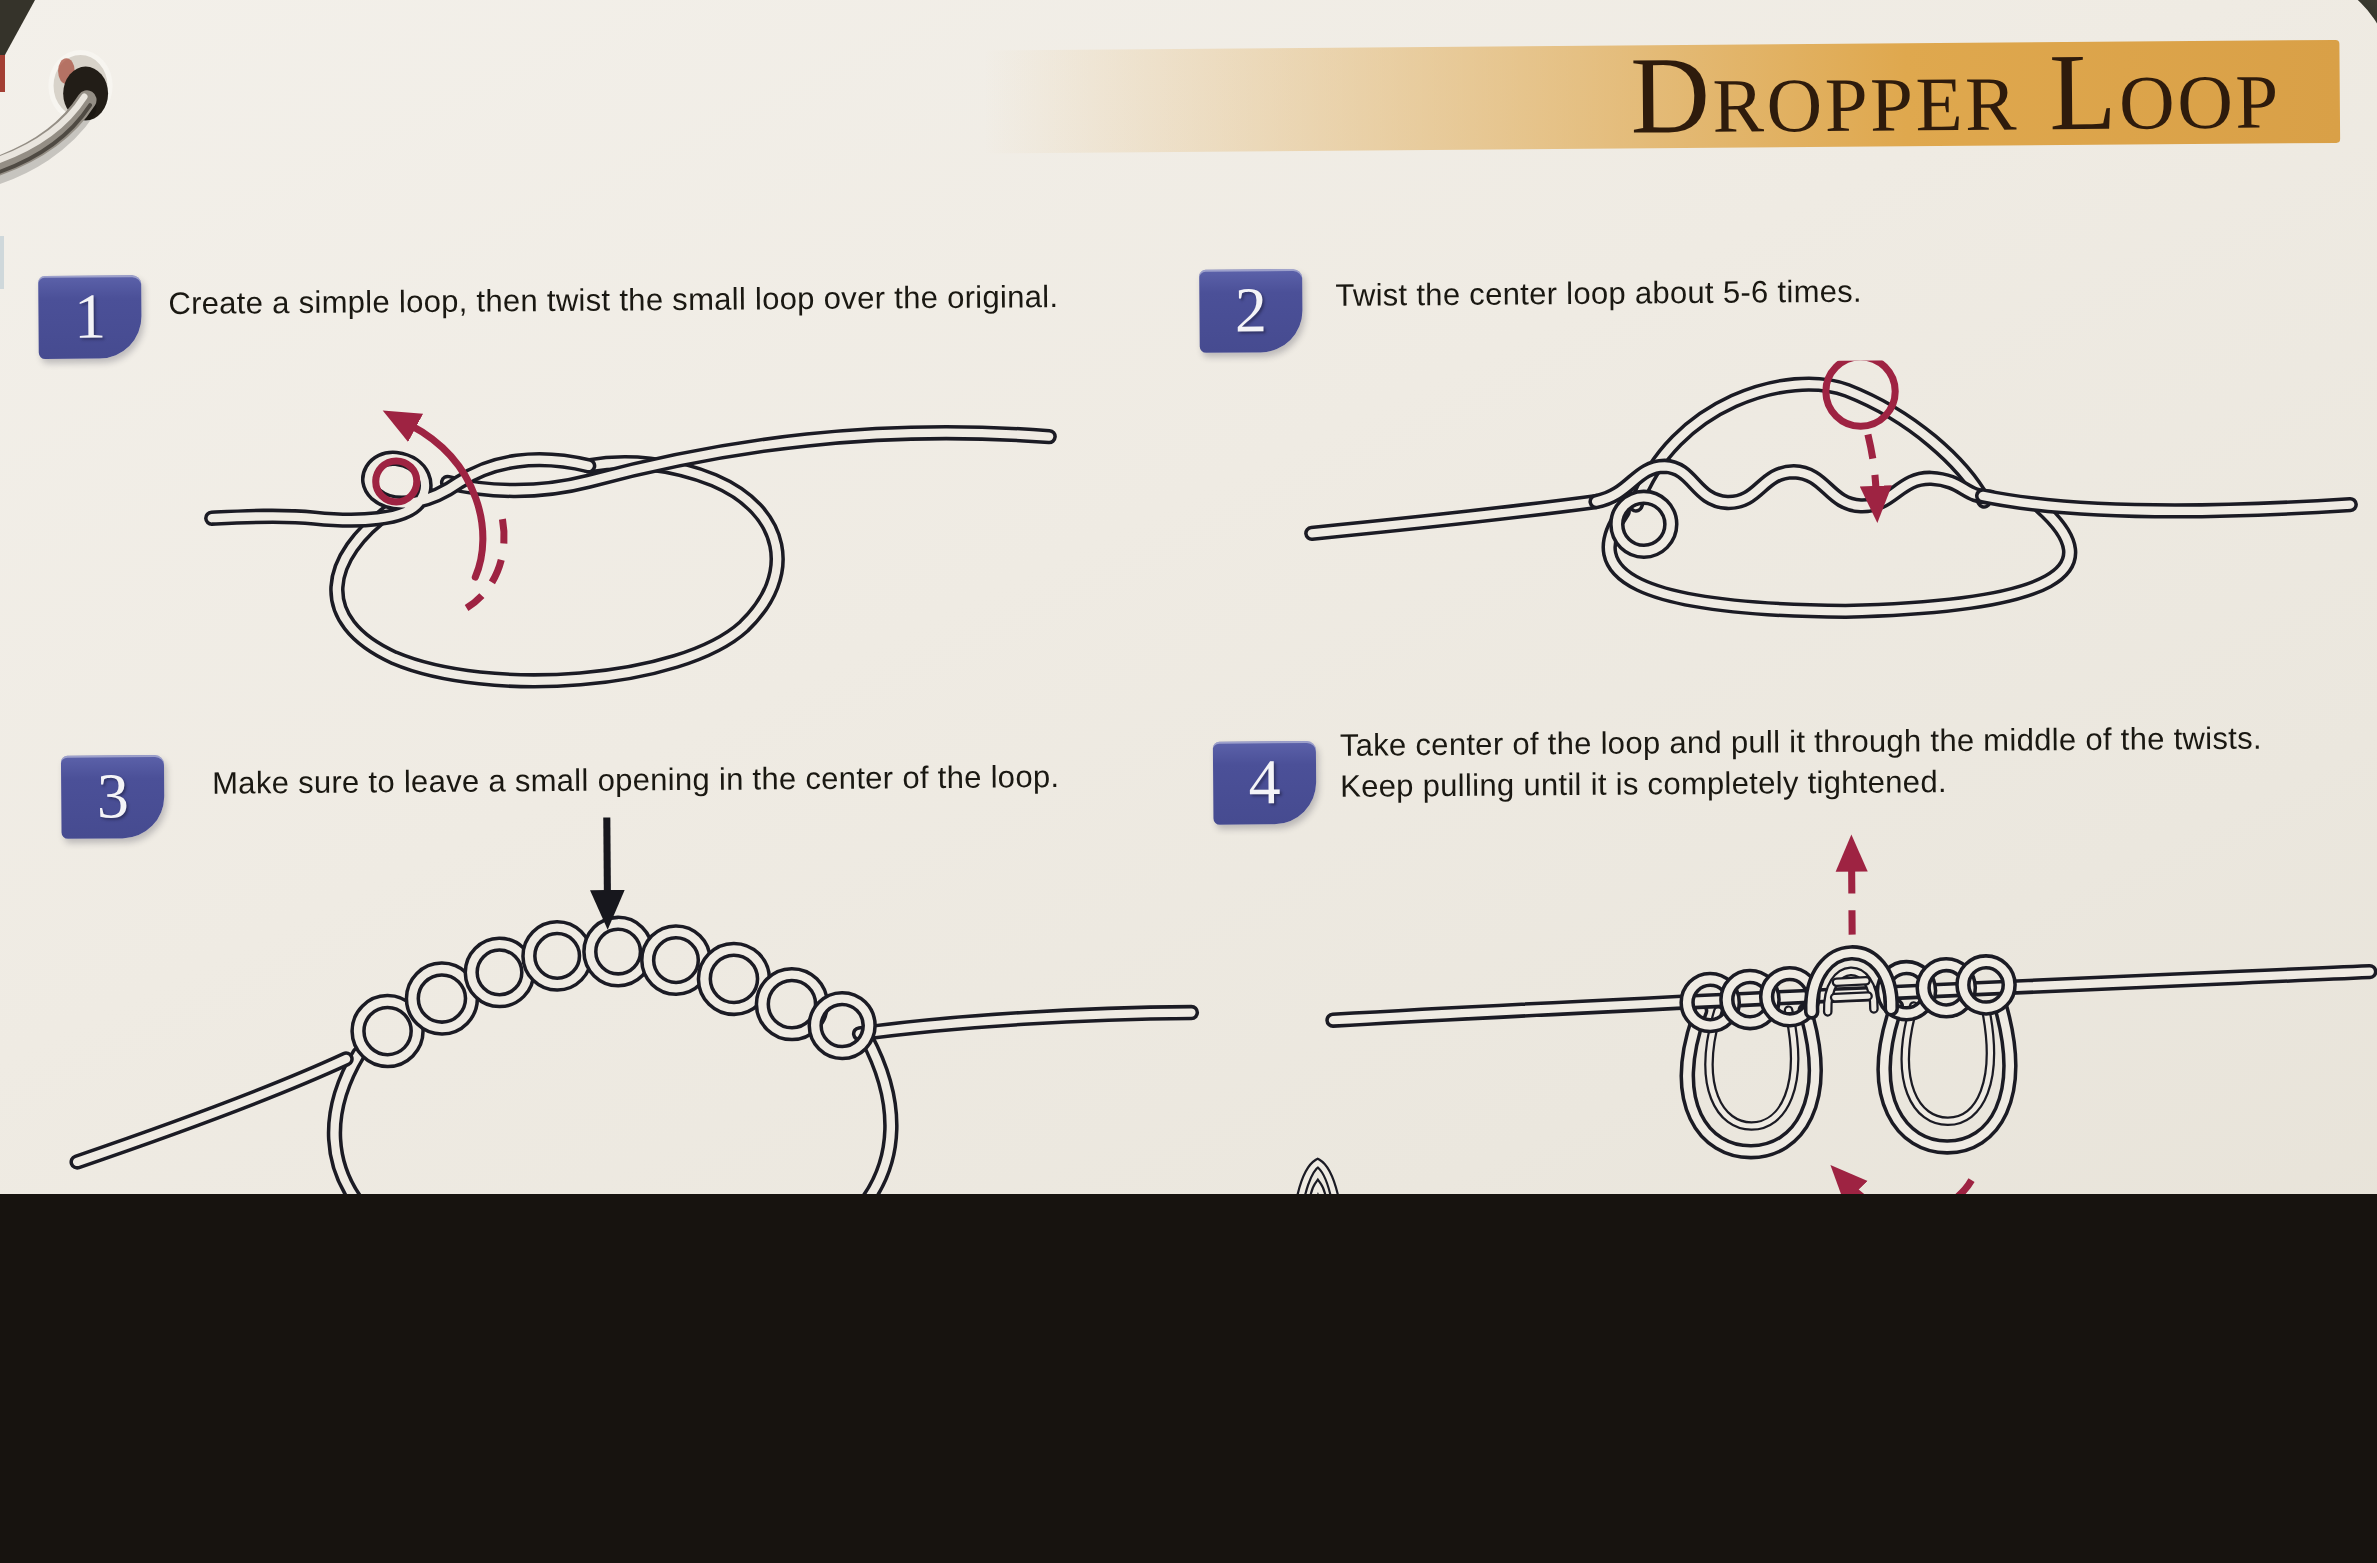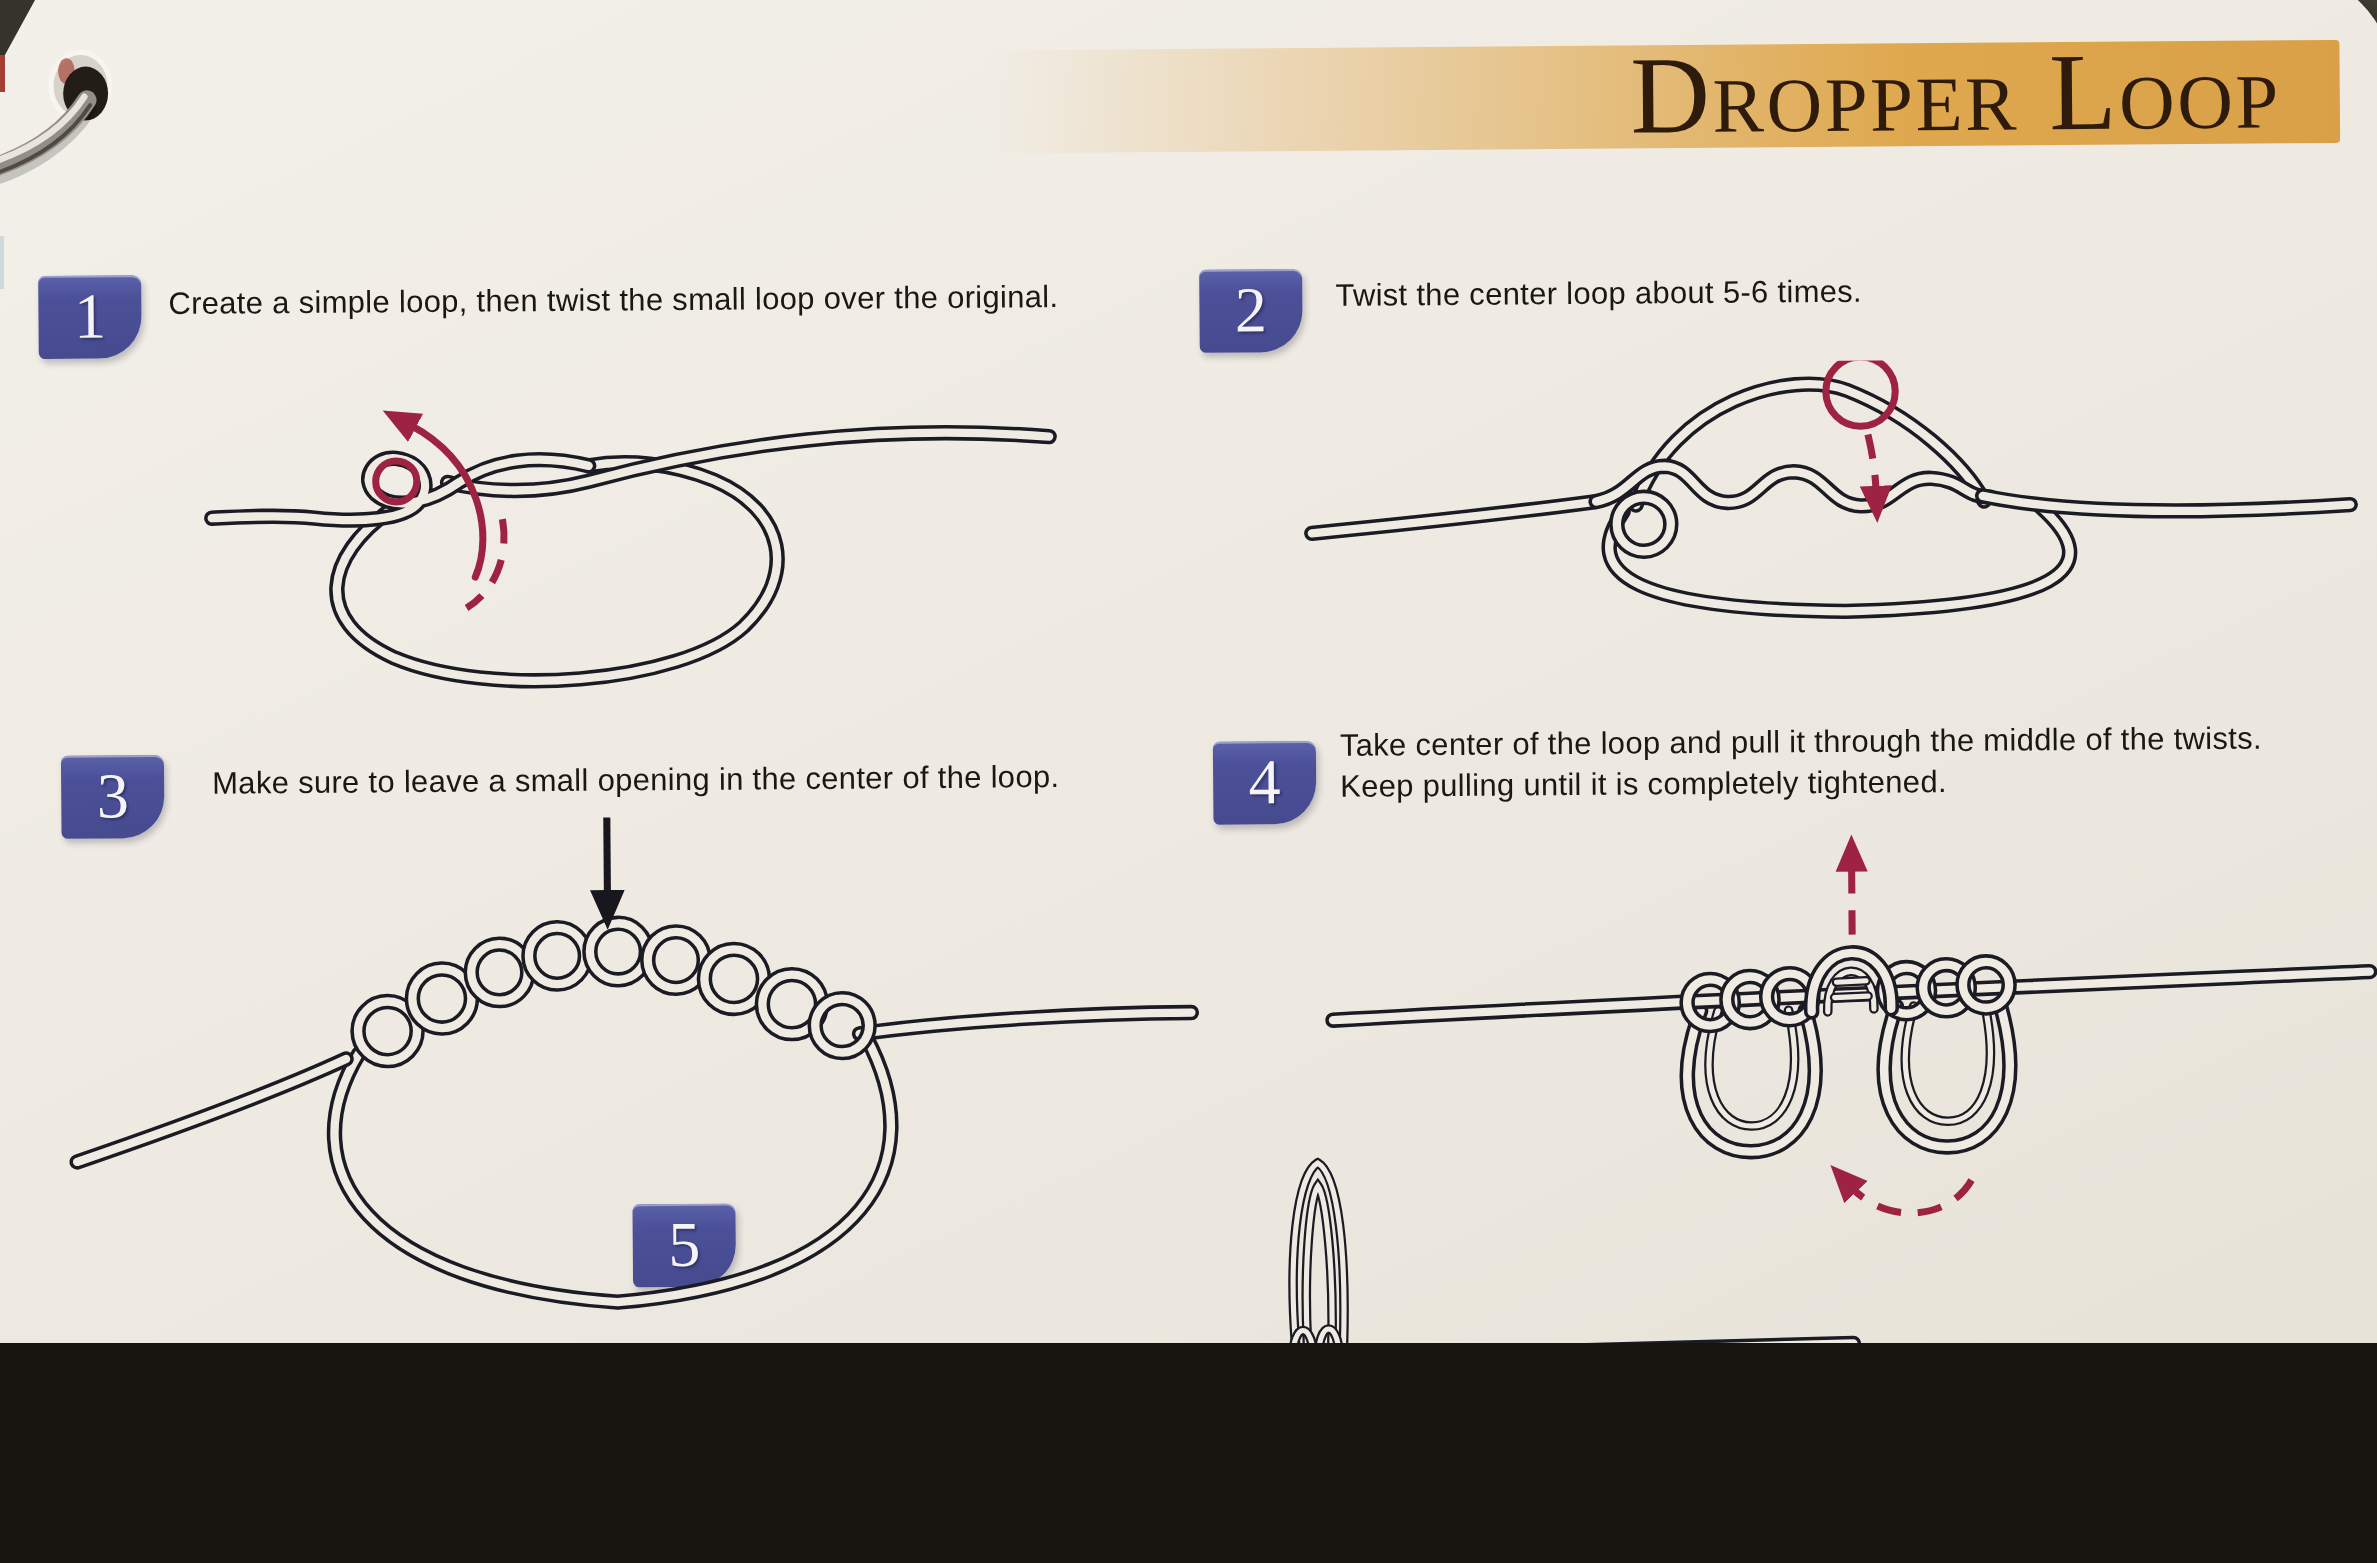--- a/index.html
+++ b/index.html
@@ -1,16 +1,16 @@
 <!DOCTYPE html>
 <html style="font-size:10.3px"><head>
 <meta charset="utf-8">
 <style>
   html,body{margin:0;padding:0;background:#17130f;}
-  #photo{position:relative;width:2377px;height:1343px;overflow:hidden;
+  #photo{position:relative;width:2377px;height:1194px;overflow:hidden;
          background:linear-gradient(160deg,#50523f 0%,#45463a 30%,#35332a 55%,#221c16 80%,#15100c 100%);
          font-family:"Liberation Sans",sans-serif;}
   
   #card{position:absolute;left:-19px;top:-18px;width:2416px;height:1561px;
         background:linear-gradient(155deg,#f3f0ea 0%,#efebe3 40%,#ebe7de 70%,#e6e1d6 100%);
         border-radius:45px 103px 45px 77px;
         transform:rotate(-0.45deg);transform-origin:50% 50%;
         box-shadow:0 11.6px 26px rgba(0,0,0,.45);}
   #content{position:absolute;left:19px;top:18px;width:2377px;height:1563px;}
   

